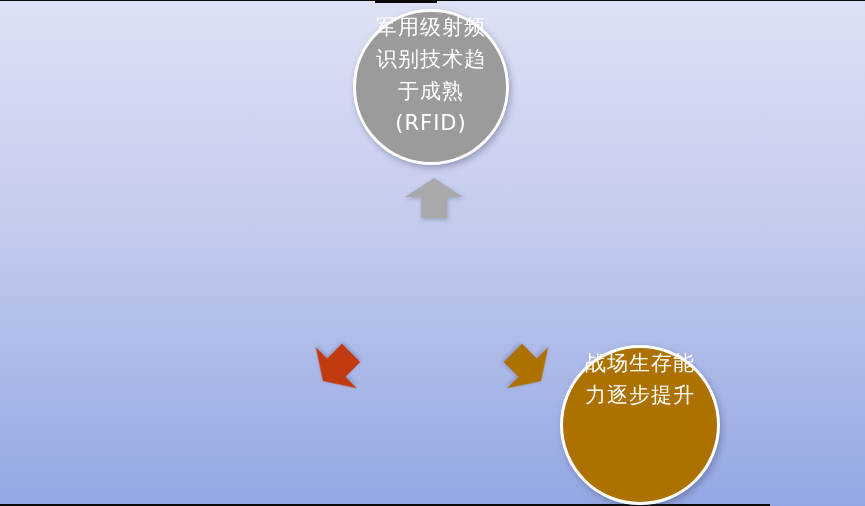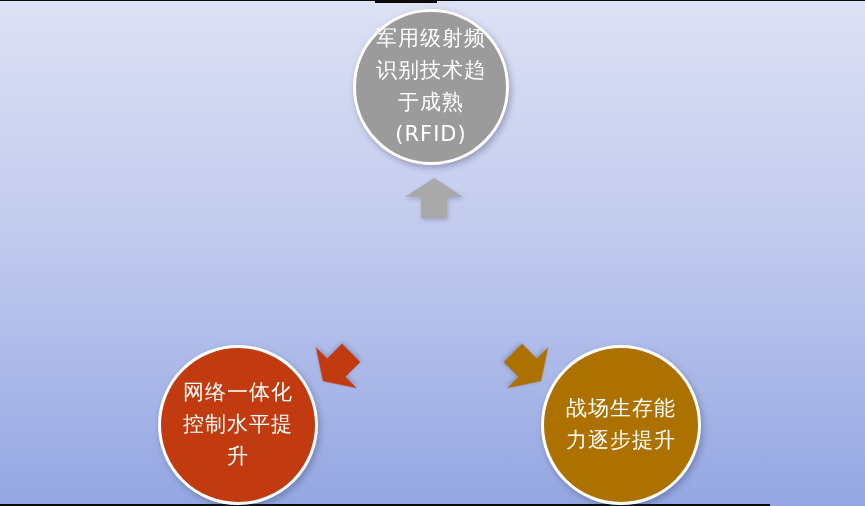--- a/index.html
+++ b/index.html
@@ -33,36 +33,36 @@
     left: 0; bottom: 0;
     width: 770px; height: 2px;
     background: #0a0a0a;
   }
   .node {
     position: absolute;
     border-radius: 50%;
     border: 3px solid #ffffff;
     box-shadow: 2px 3px 6px rgba(50, 55, 90, 0.35);
     display: flex;
-    align-items: center;
+    align-items: flex-start;
     justify-content: center;
     text-align: center;
     box-sizing: border-box;
   }
   .node .label {
     color: #ffffff;
     font-size: 21px;
     line-height: 1.52;
     white-space: pre-line;
     letter-spacing: 1px;
   }
   .node-top    { left: 353px; top: 9px;   width: 156px; height: 156px; }
   .node-center { left: 351px; top: 230px; width: 160px; height: 160px; }
   .node-left   { left: 158px; top: 345px; width: 160px; height: 160px; }
-  .node-right  { left: 541px; top: 345px; width: 160px; height: 160px; }
+  .node-right  { left: 560px; top: 345px; width: 160px; height: 160px; }
   .arrow {
     position: absolute;
     width: 58px;
     height: 40px;
     filter: drop-shadow(1px 2px 2px rgba(40, 40, 70, 0.25));
   }
   .arrow svg { display: block; width: 100%; height: 100%; }
   .arrow-up         { left: 405px; top: 178px; }
   .arrow-down-left  { left: 308px; top: 347px; transform: rotate(225deg); }
   .arrow-down-right { left: 498px; top: 347px; transform: rotate(135deg); }
@@ -77,25 +77,20 @@
   <div class="edge-line-bottom"></div>
 
   <div class="node node-top" style="background-color: rgb(155, 155, 155);">
     <span class="label">军用级射频
 识别技术趋
 于成熟
 (RFID)</span>
   </div>
 
 
-  <div class="node node-left" style="background-color: rgb(193, 58, 16);">
-    <span class="label">网络一体化
-控制水平提
-升</span>
-  </div>
 
   <div class="node node-right" style="background-color: rgb(173, 113, 0);">
     <span class="label">战场生存能
 力逐步提升</span>
   </div>
 
   <div class="arrow arrow-up">
     <svg viewBox="0 0 58 40" xmlns="http://www.w3.org/2000/svg">
       <polygon points="29,0 58,19 42,19 42,40 16,40 16,19 0,19" fill="#A9A9A9"></polygon>
     </svg>

